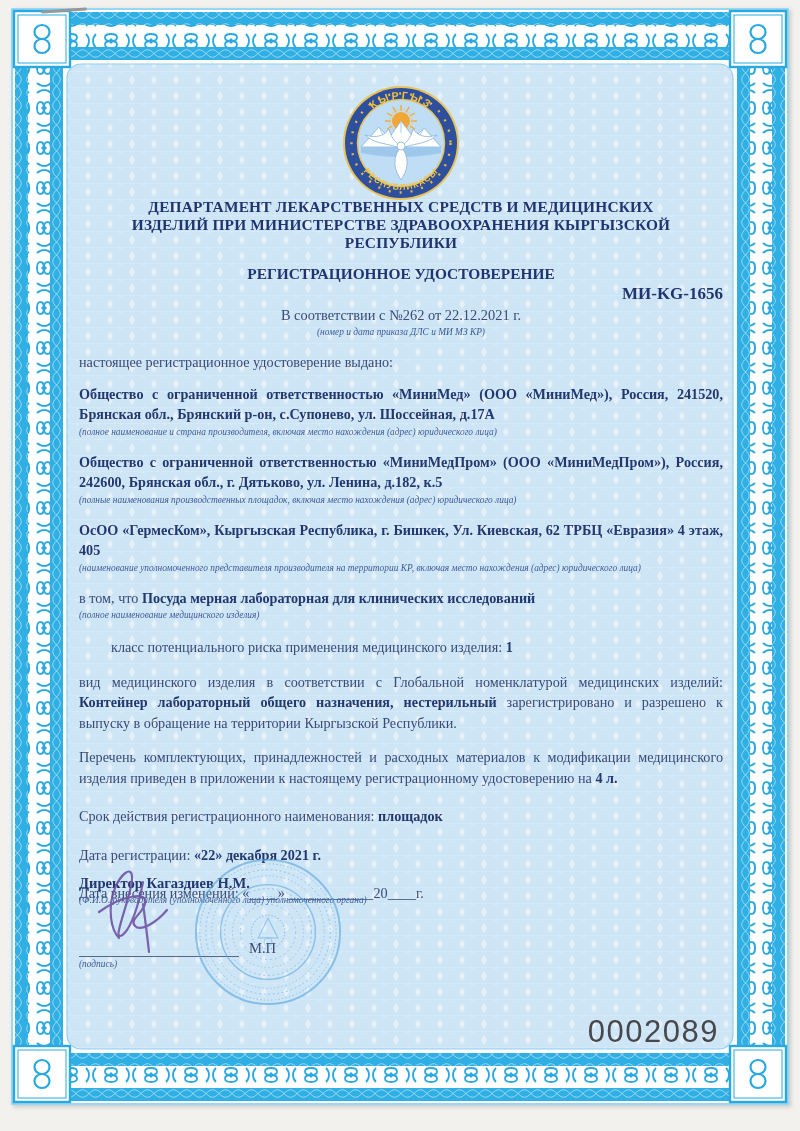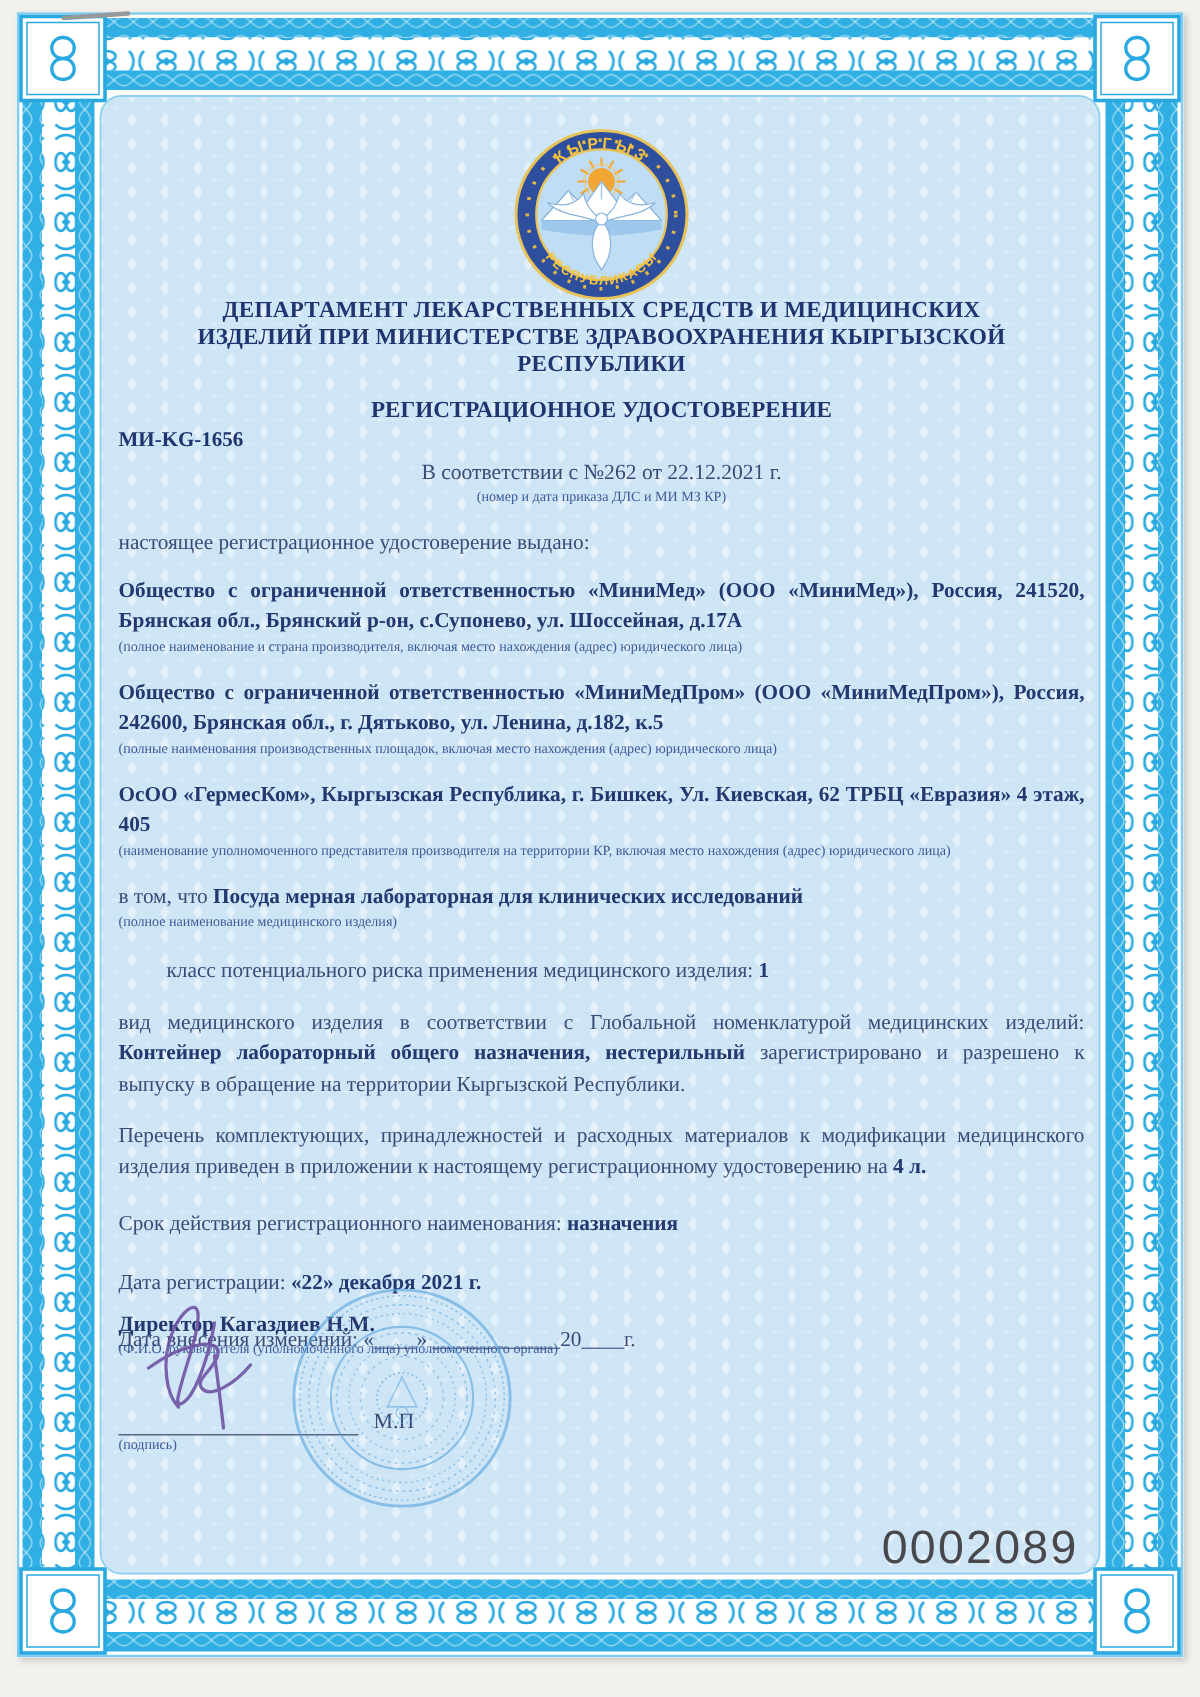--- a/index.html
+++ b/index.html
@@ -8,23 +8,23 @@
   .page{position:absolute;left:11px;top:8px;width:778px;height:1097px;background:#fdfdfc;
         box-shadow:2px 2px 4px rgba(90,90,90,.25);}
   .frame-svg{position:absolute;left:0;top:0;}
   .staple{position:absolute;left:30px;top:1px;width:46px;height:3px;background:#96999c;
           transform:rotate(-4deg);border-radius:2px;}
   .emblem{position:absolute;left:330px;top:74px;width:120px;height:122px;}
   .content{position:absolute;left:68px;top:0;width:644px;color:#3a4a76;font-size:14.2px;line-height:20.5px;}
   .authority{max-width:578px;margin:190px auto 12px;text-align:center;font-weight:bold;
              color:#20356f;font-size:15.4px;line-height:18px;letter-spacing:.2px;}
   .doc-title{text-align:center;font-weight:bold;color:#20356f;font-size:15.4px;line-height:20px;}
-  .doc-number{text-align:left;font-weight:bold;color:#20356f;font-size:14px;line-height:20px;}
+  .doc-number{text-align:right;font-weight:bold;color:#20356f;font-size:17px;line-height:20px;}
   .accordance{text-align:center;font-size:14.4px;line-height:19px;margin-top:2px;}
-  .cap{color:#3d5b96;font-size:9.4px;line-height:12px;margin:1px 0 0;}
+  .cap{font-style:italic;color:#3d5b96;font-size:9.4px;line-height:12px;margin:1px 0 0;}
   .cap.center{text-align:center;margin-bottom:14px;}
   .para{margin:11px 0 0;}
   .para.just{text-align:justify;}
   .para .b, .b{font-weight:bold;color:#23386f;}
   .issued{margin-top:9px;}
   .mt14{margin-top:14px;} .mt16{margin-top:16px;margin-left:32px;} .mt18{margin-top:18px;}
   .sig-block{position:absolute;left:68px;top:866px;width:560px;color:#3a4a76;font-size:14.2px;}
   .director{font-weight:bold;color:#23386f;font-size:14.6px;line-height:19px;}
   .sig-row{margin-top:34px;display:flex;align-items:flex-end;}
   .sig-line{width:160px;border-bottom:1.2px solid #5a6584;}
@@ -192,21 +192,21 @@
       <p class="para mt14"><span>в том, что </span><span class="b">Посуда мерная лабораторная для клинических исследований</span></p>
       <p class="cap">(полное наименование медицинского изделия)</p>
 
       <p class="para mt16"><span>класс потенциального риска применения медицинского изделия: </span><span class="b">1</span></p>
 
       <p class="para just mt14"><span>вид медицинского изделия в соответствии с Глобальной номенклатурой медицинских изделий: </span><span class="b">Контейнер лабораторный общего назначения, нестерильный</span><span> зарегистрировано и разрешено к выпуску в обращение на территории Кыргызской Республики.</span></p>
 
       <p class="para just mt14"><span>Перечень комплектующих, принадлежностей и расходных материалов к модификации медицинского изделия приведен в приложении к настоящему регистрационному удостоверению на </span><span class="b">4 л.</span></p>
 
 
-      <p class="para mt18"><span>Срок действия регистрационного наименования: </span><span class="b">назначения</span></p>
+      <p class="para mt18"><span>Срок действия регистрационного наименования: </span><span class="b">площадок</span></p>
 
       <p class="para mt18"><span>Дата регистрации: </span><span class="b">«22» декабря 2021 г.</span></p>
 
       <p class="para mt18">Дата внесения изменений: «____» ____________20____г.</p>
     </div>
 
     <div class="sig-block">
       <div class="director">Директор Кагаздиев Н.М.</div>
       <p class="cap">(Ф.И.О. руководителя (уполномоченного лица) уполномоченного органа)</p>
       <div class="sig-row">

